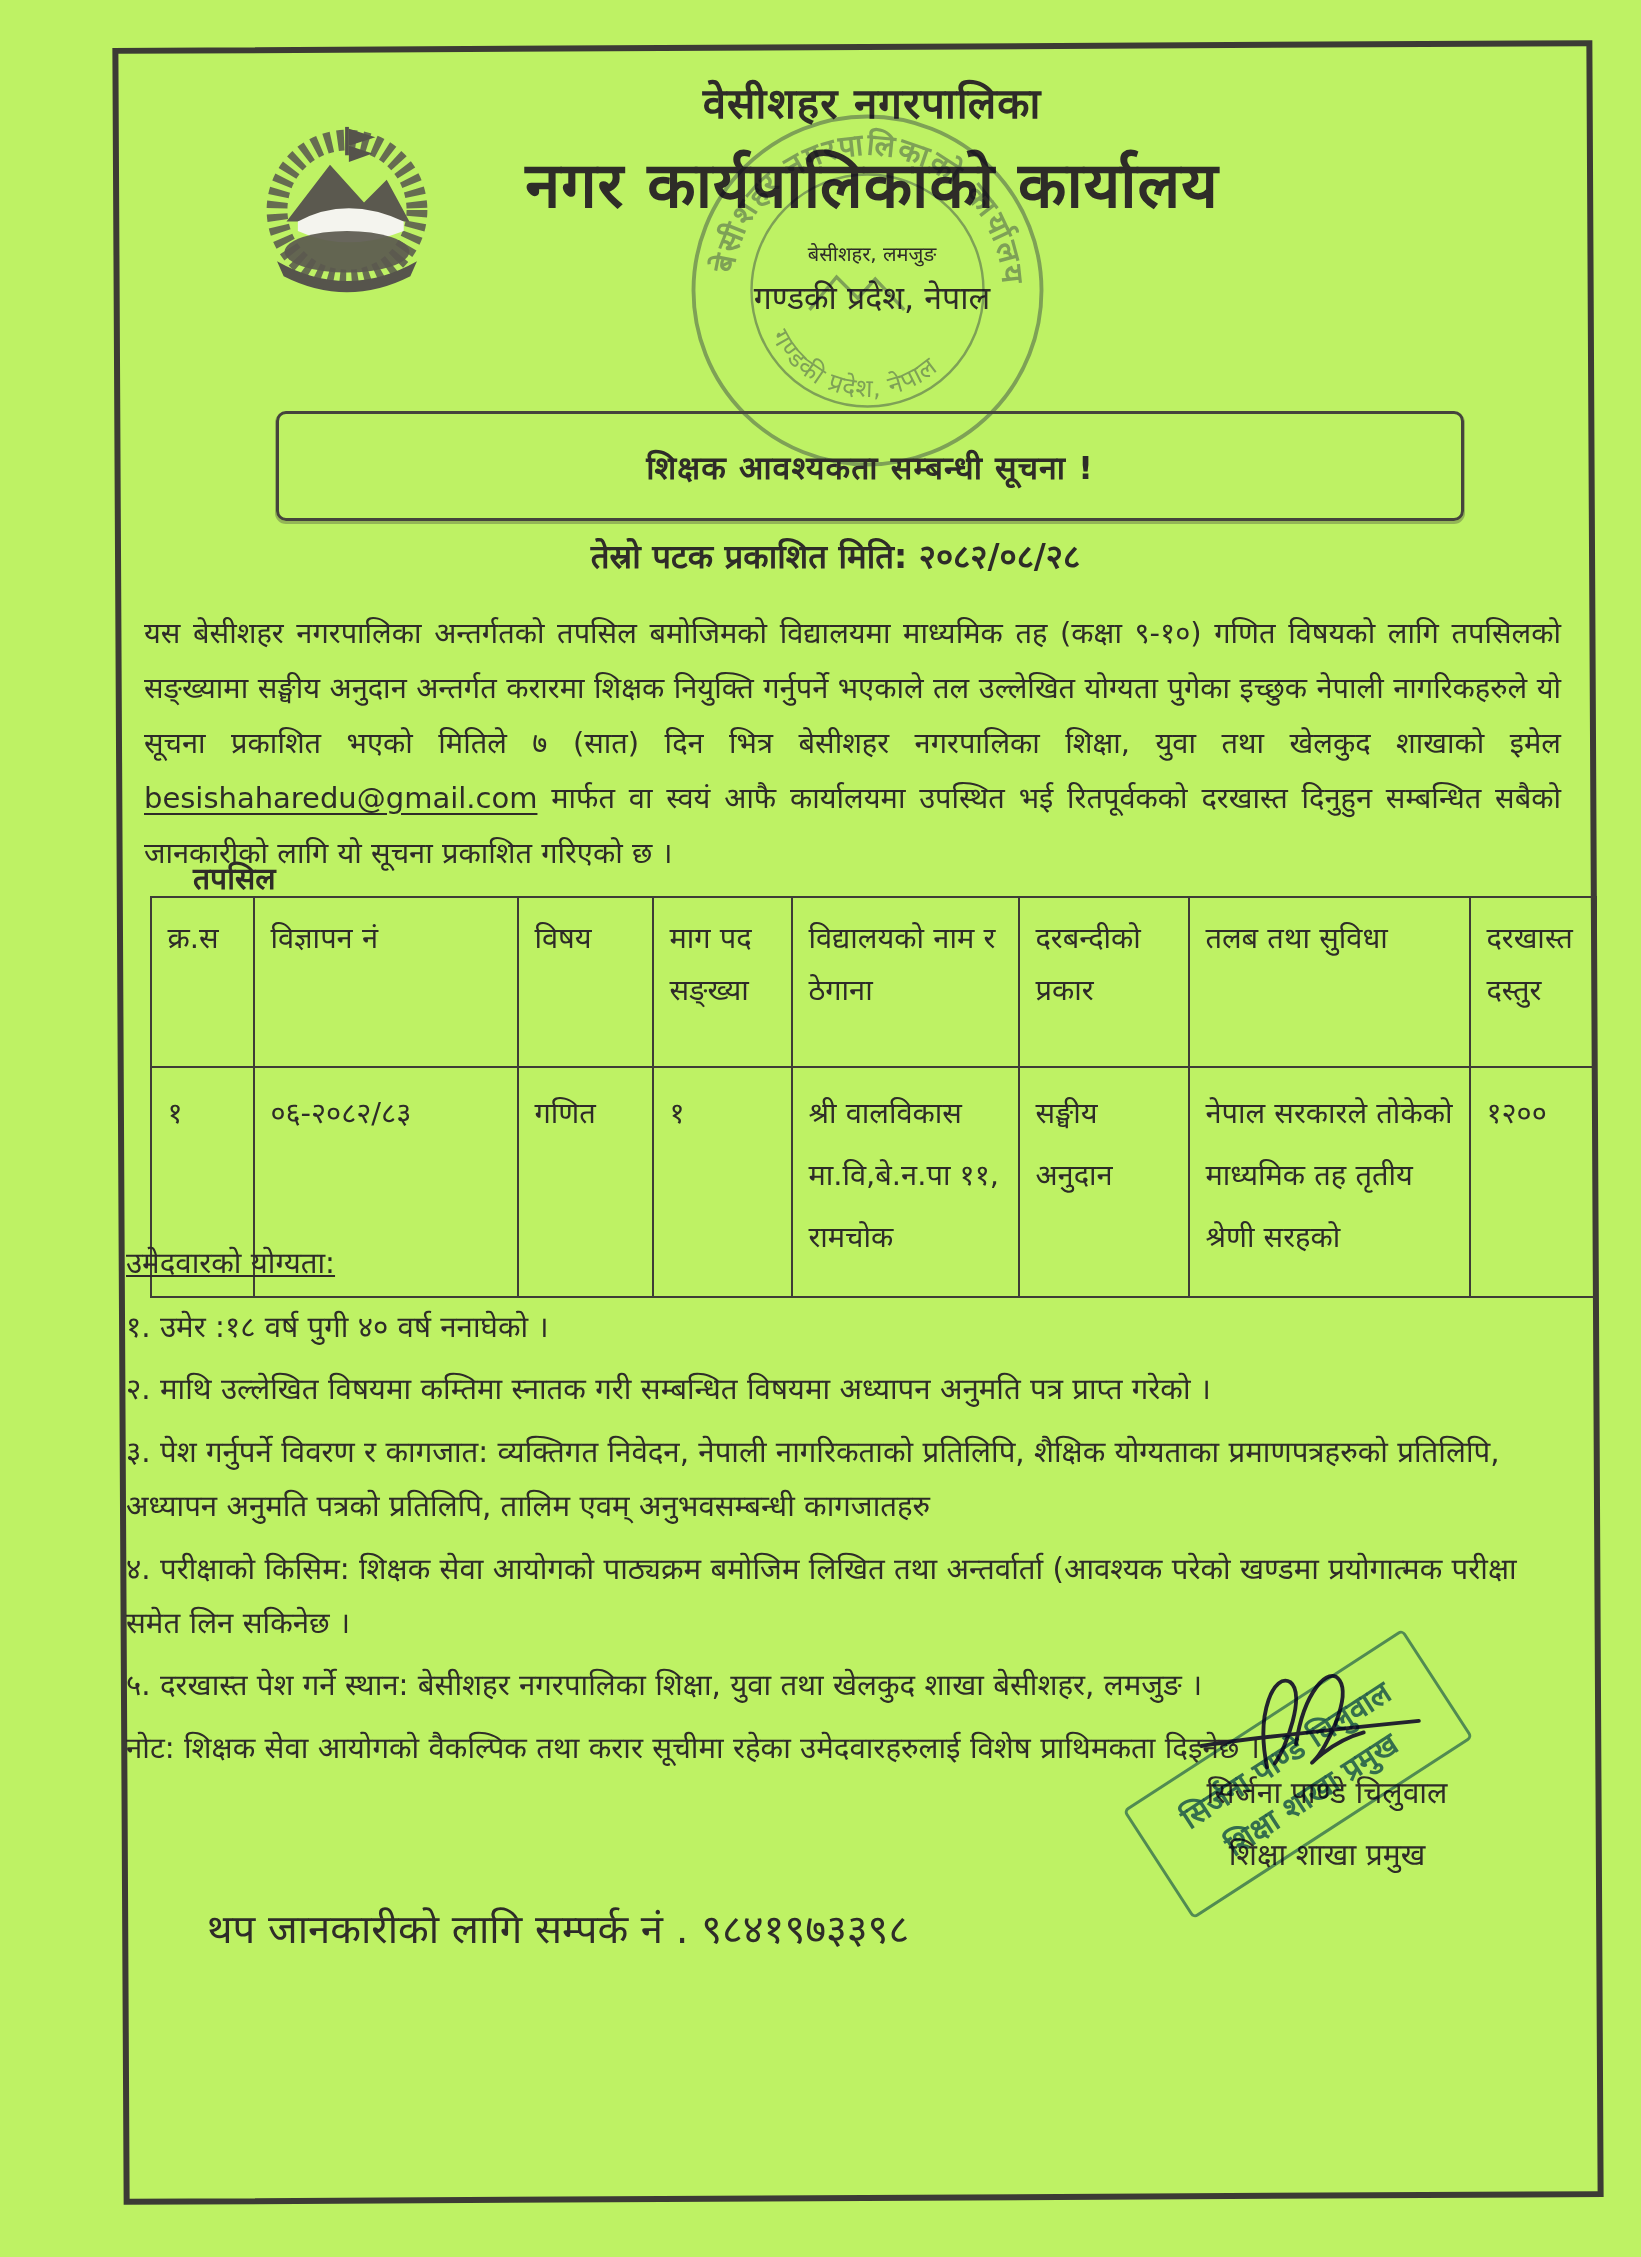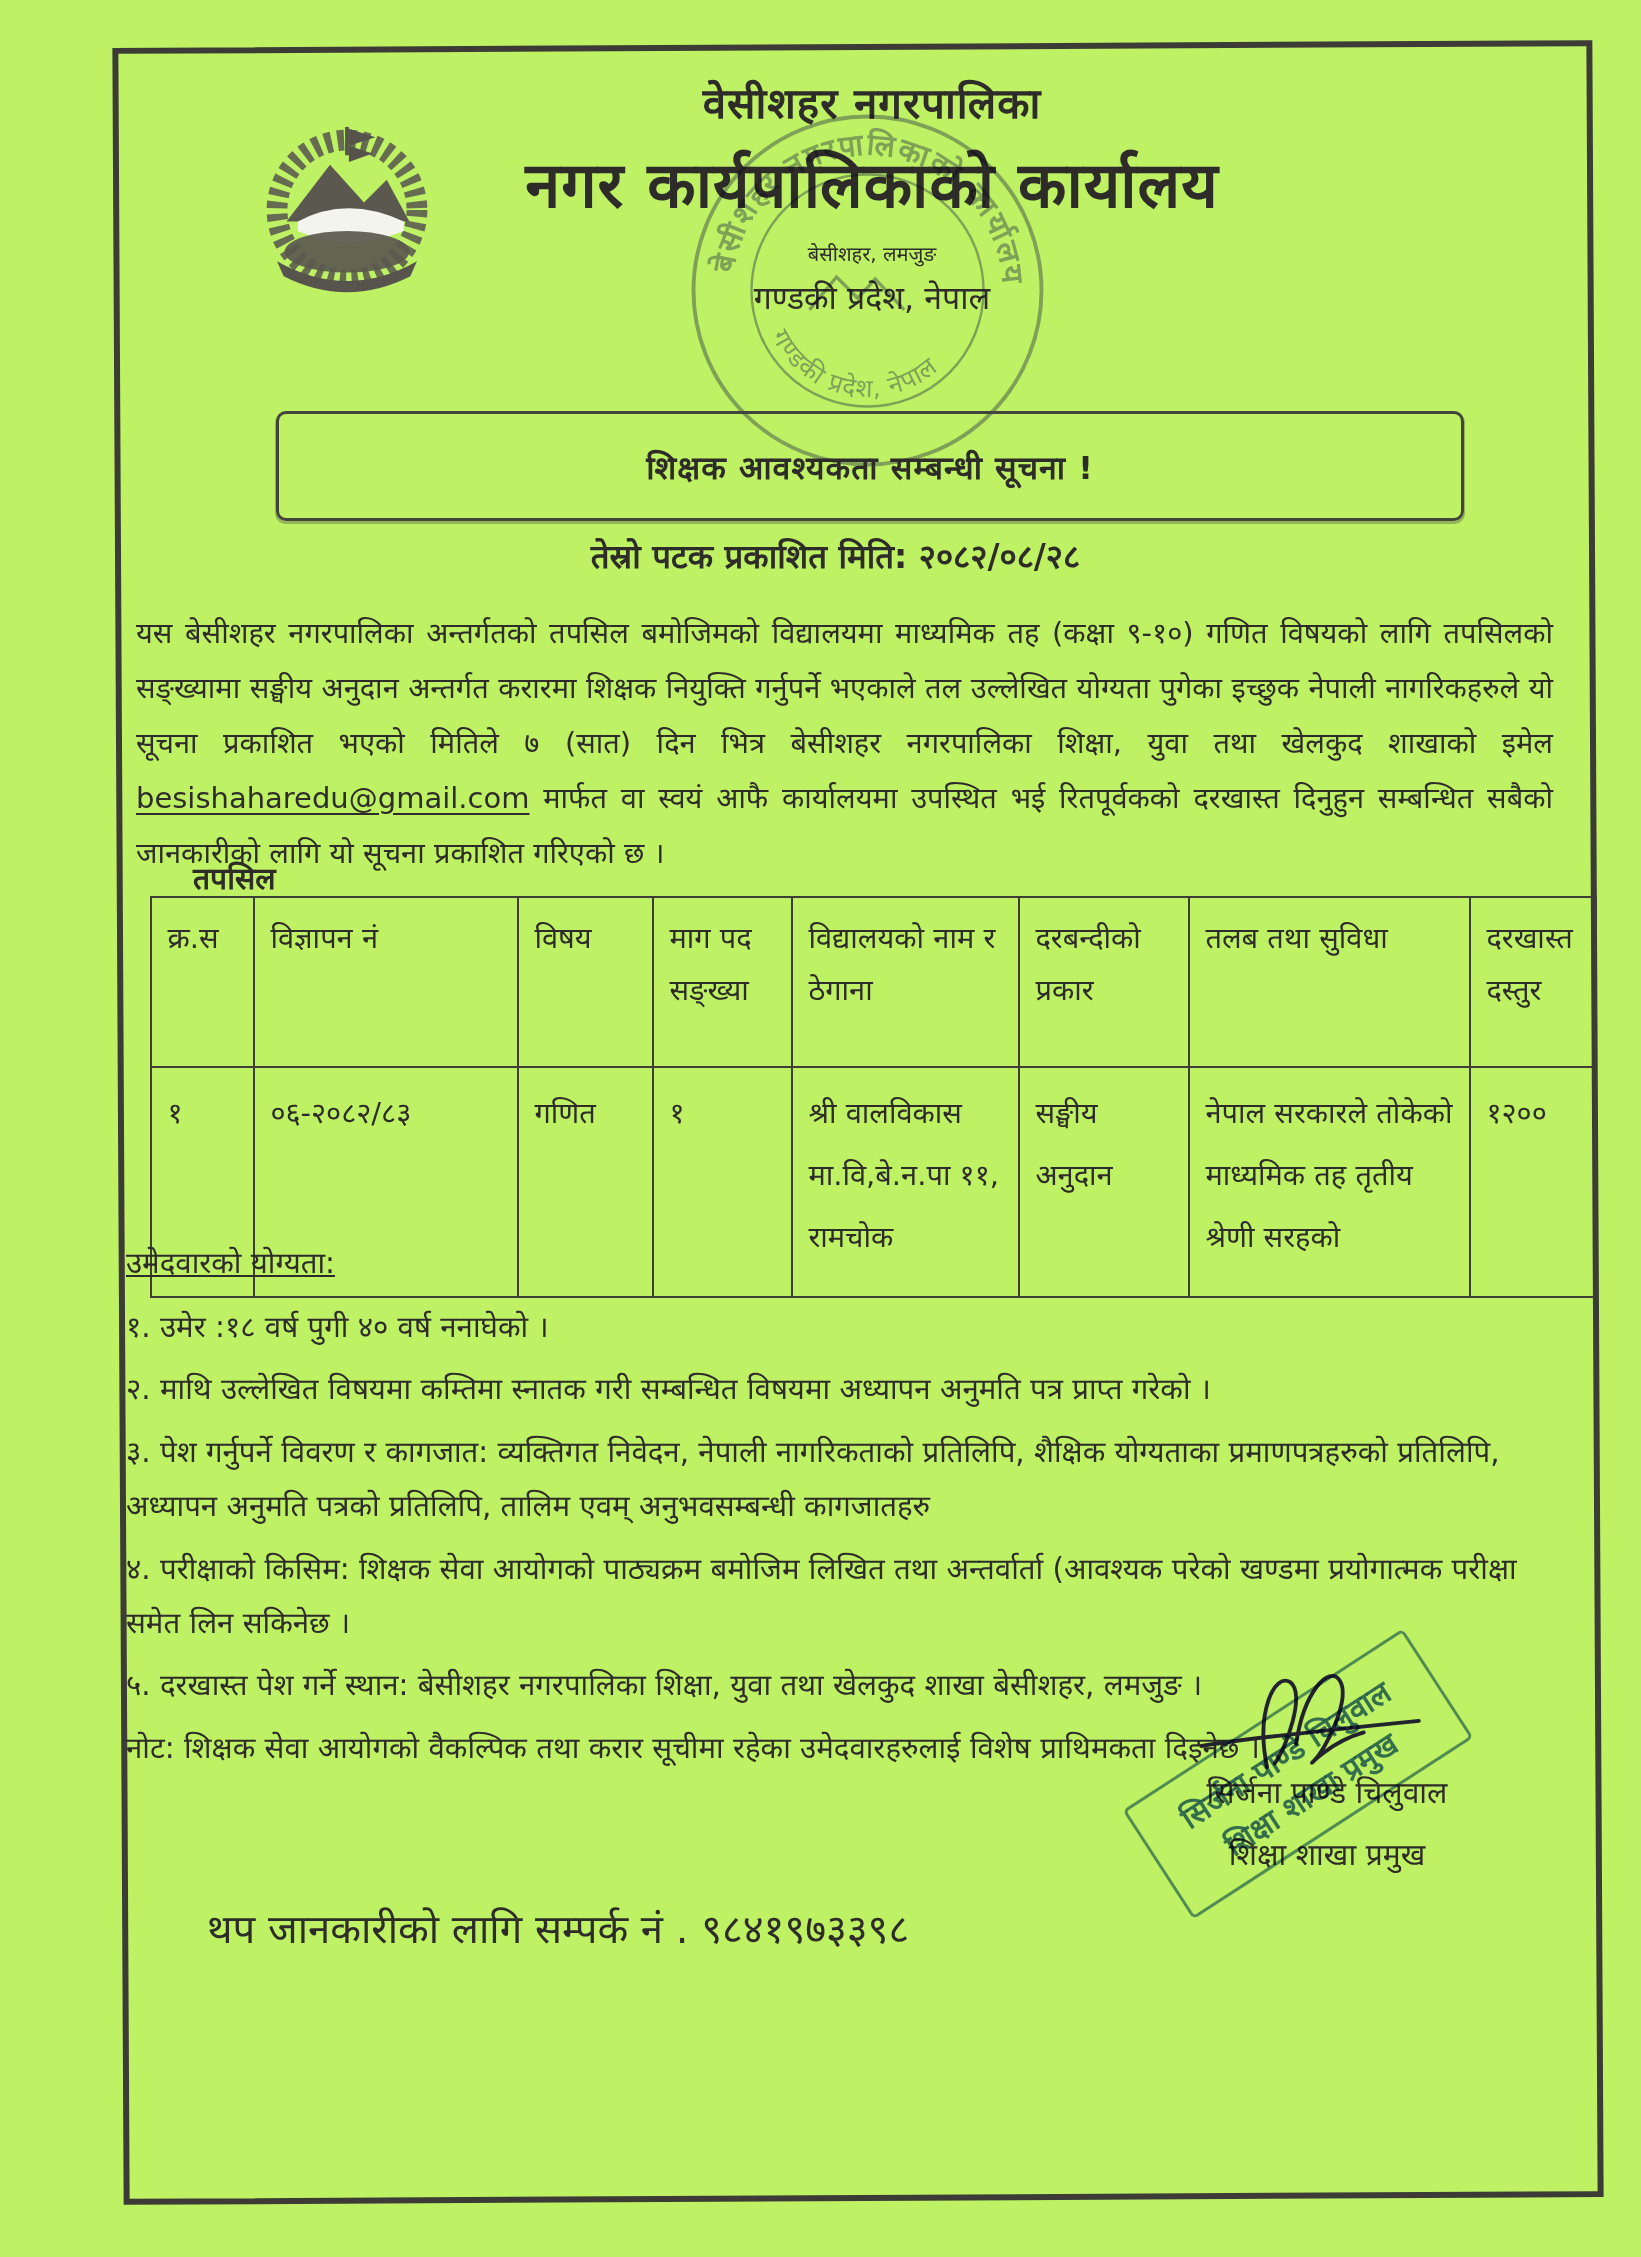--- a/index.html
+++ b/index.html
@@ -30,21 +30,21 @@
     position:absolute;left:276px;top:411px;width:1182px;height:104px;
     border:3.9px solid #45443c;border-radius:10px;
     box-shadow:0 1.9px 0 1px rgba(70,68,60,.35);
     display:flex;align-items:center;justify-content:center;
   }
   .notice-title{font-size:32px;font-weight:600;letter-spacing:1px;}
   .date-line{position:absolute;left:126px;top:533px;width:1419px;text-align:center;
     font-size:33px;font-weight:700;}
   
   .body-para{
-    position:absolute;left:136px;top:577px;width:1417px;
+    position:absolute;left:144px;top:577px;width:1417px;
     font-size:29px;line-height:55px;text-align:justify;
   }
   .email{text-decoration:underline;text-underline-offset:4.8px;}
   .schedule-label{position:absolute;left:193px;top:857px;font-size:30px;font-weight:700;
     text-decoration:underline;text-underline-offset:6.8px;text-decoration-thickness:1.9px;}
   
   table.vacancy{
     position:absolute;left:150px;top:896px;width:1445px;
     border-collapse:collapse;table-layout:fixed;
     font-size:29px;

